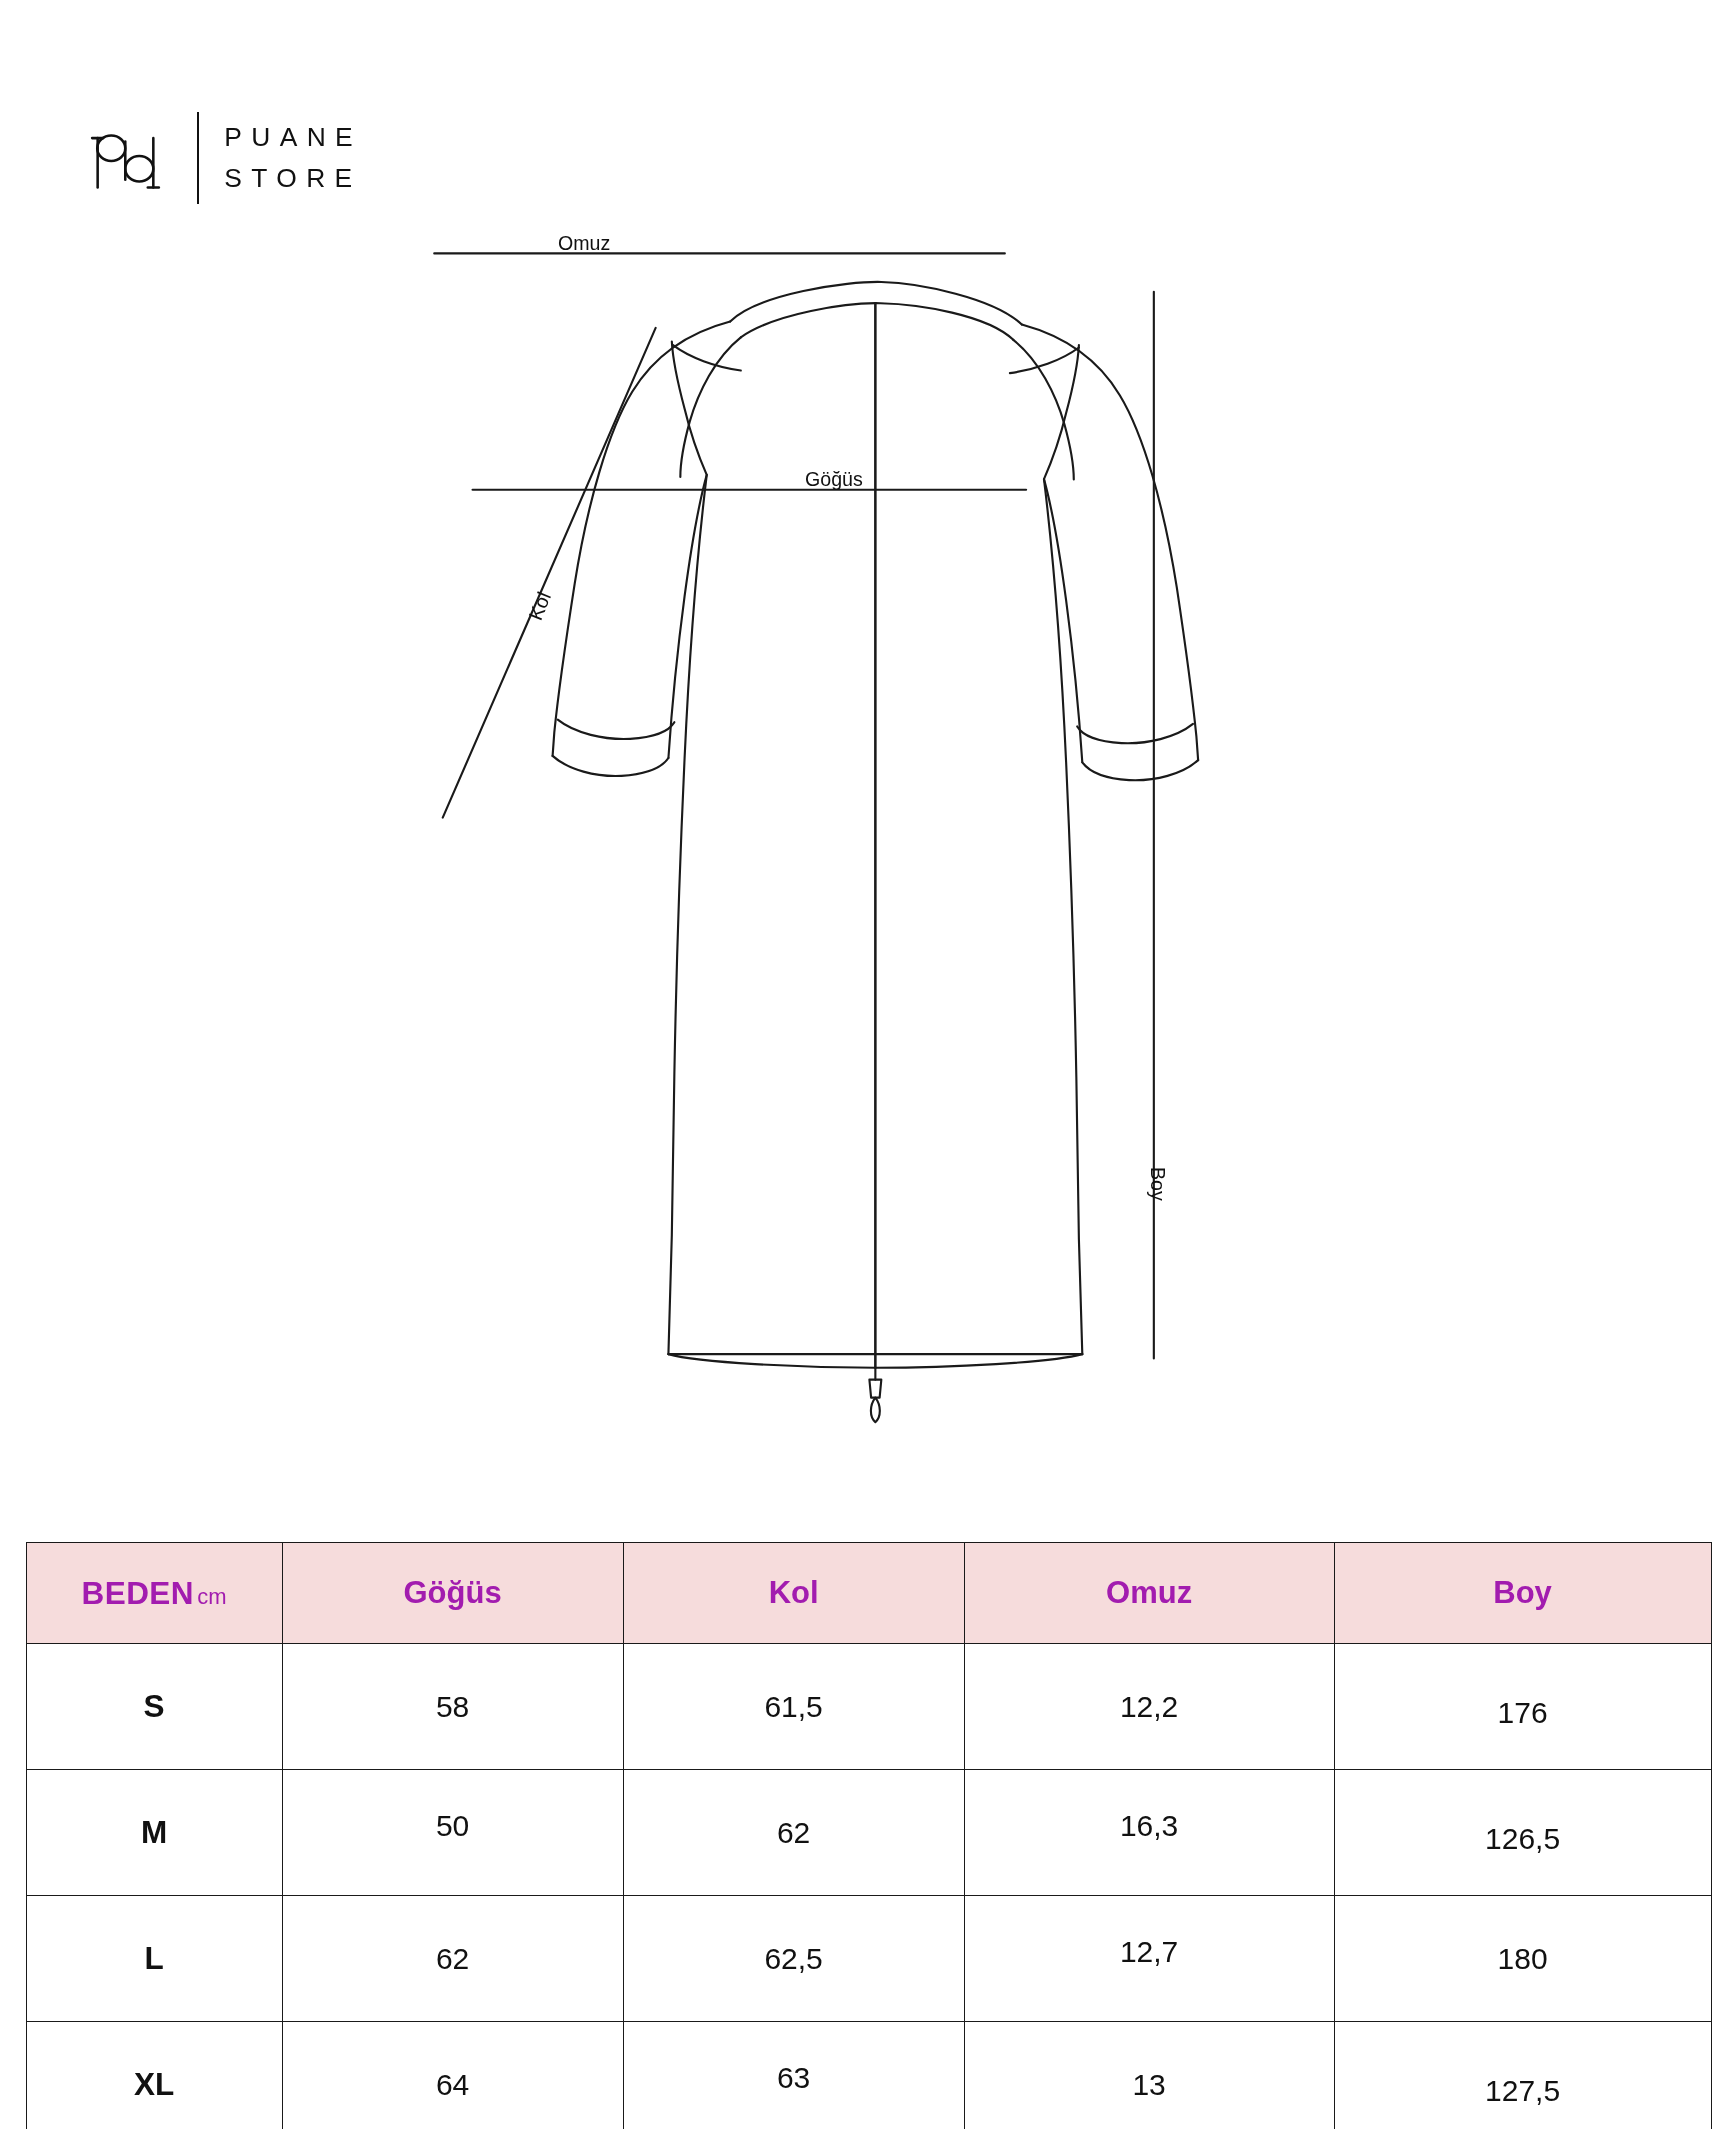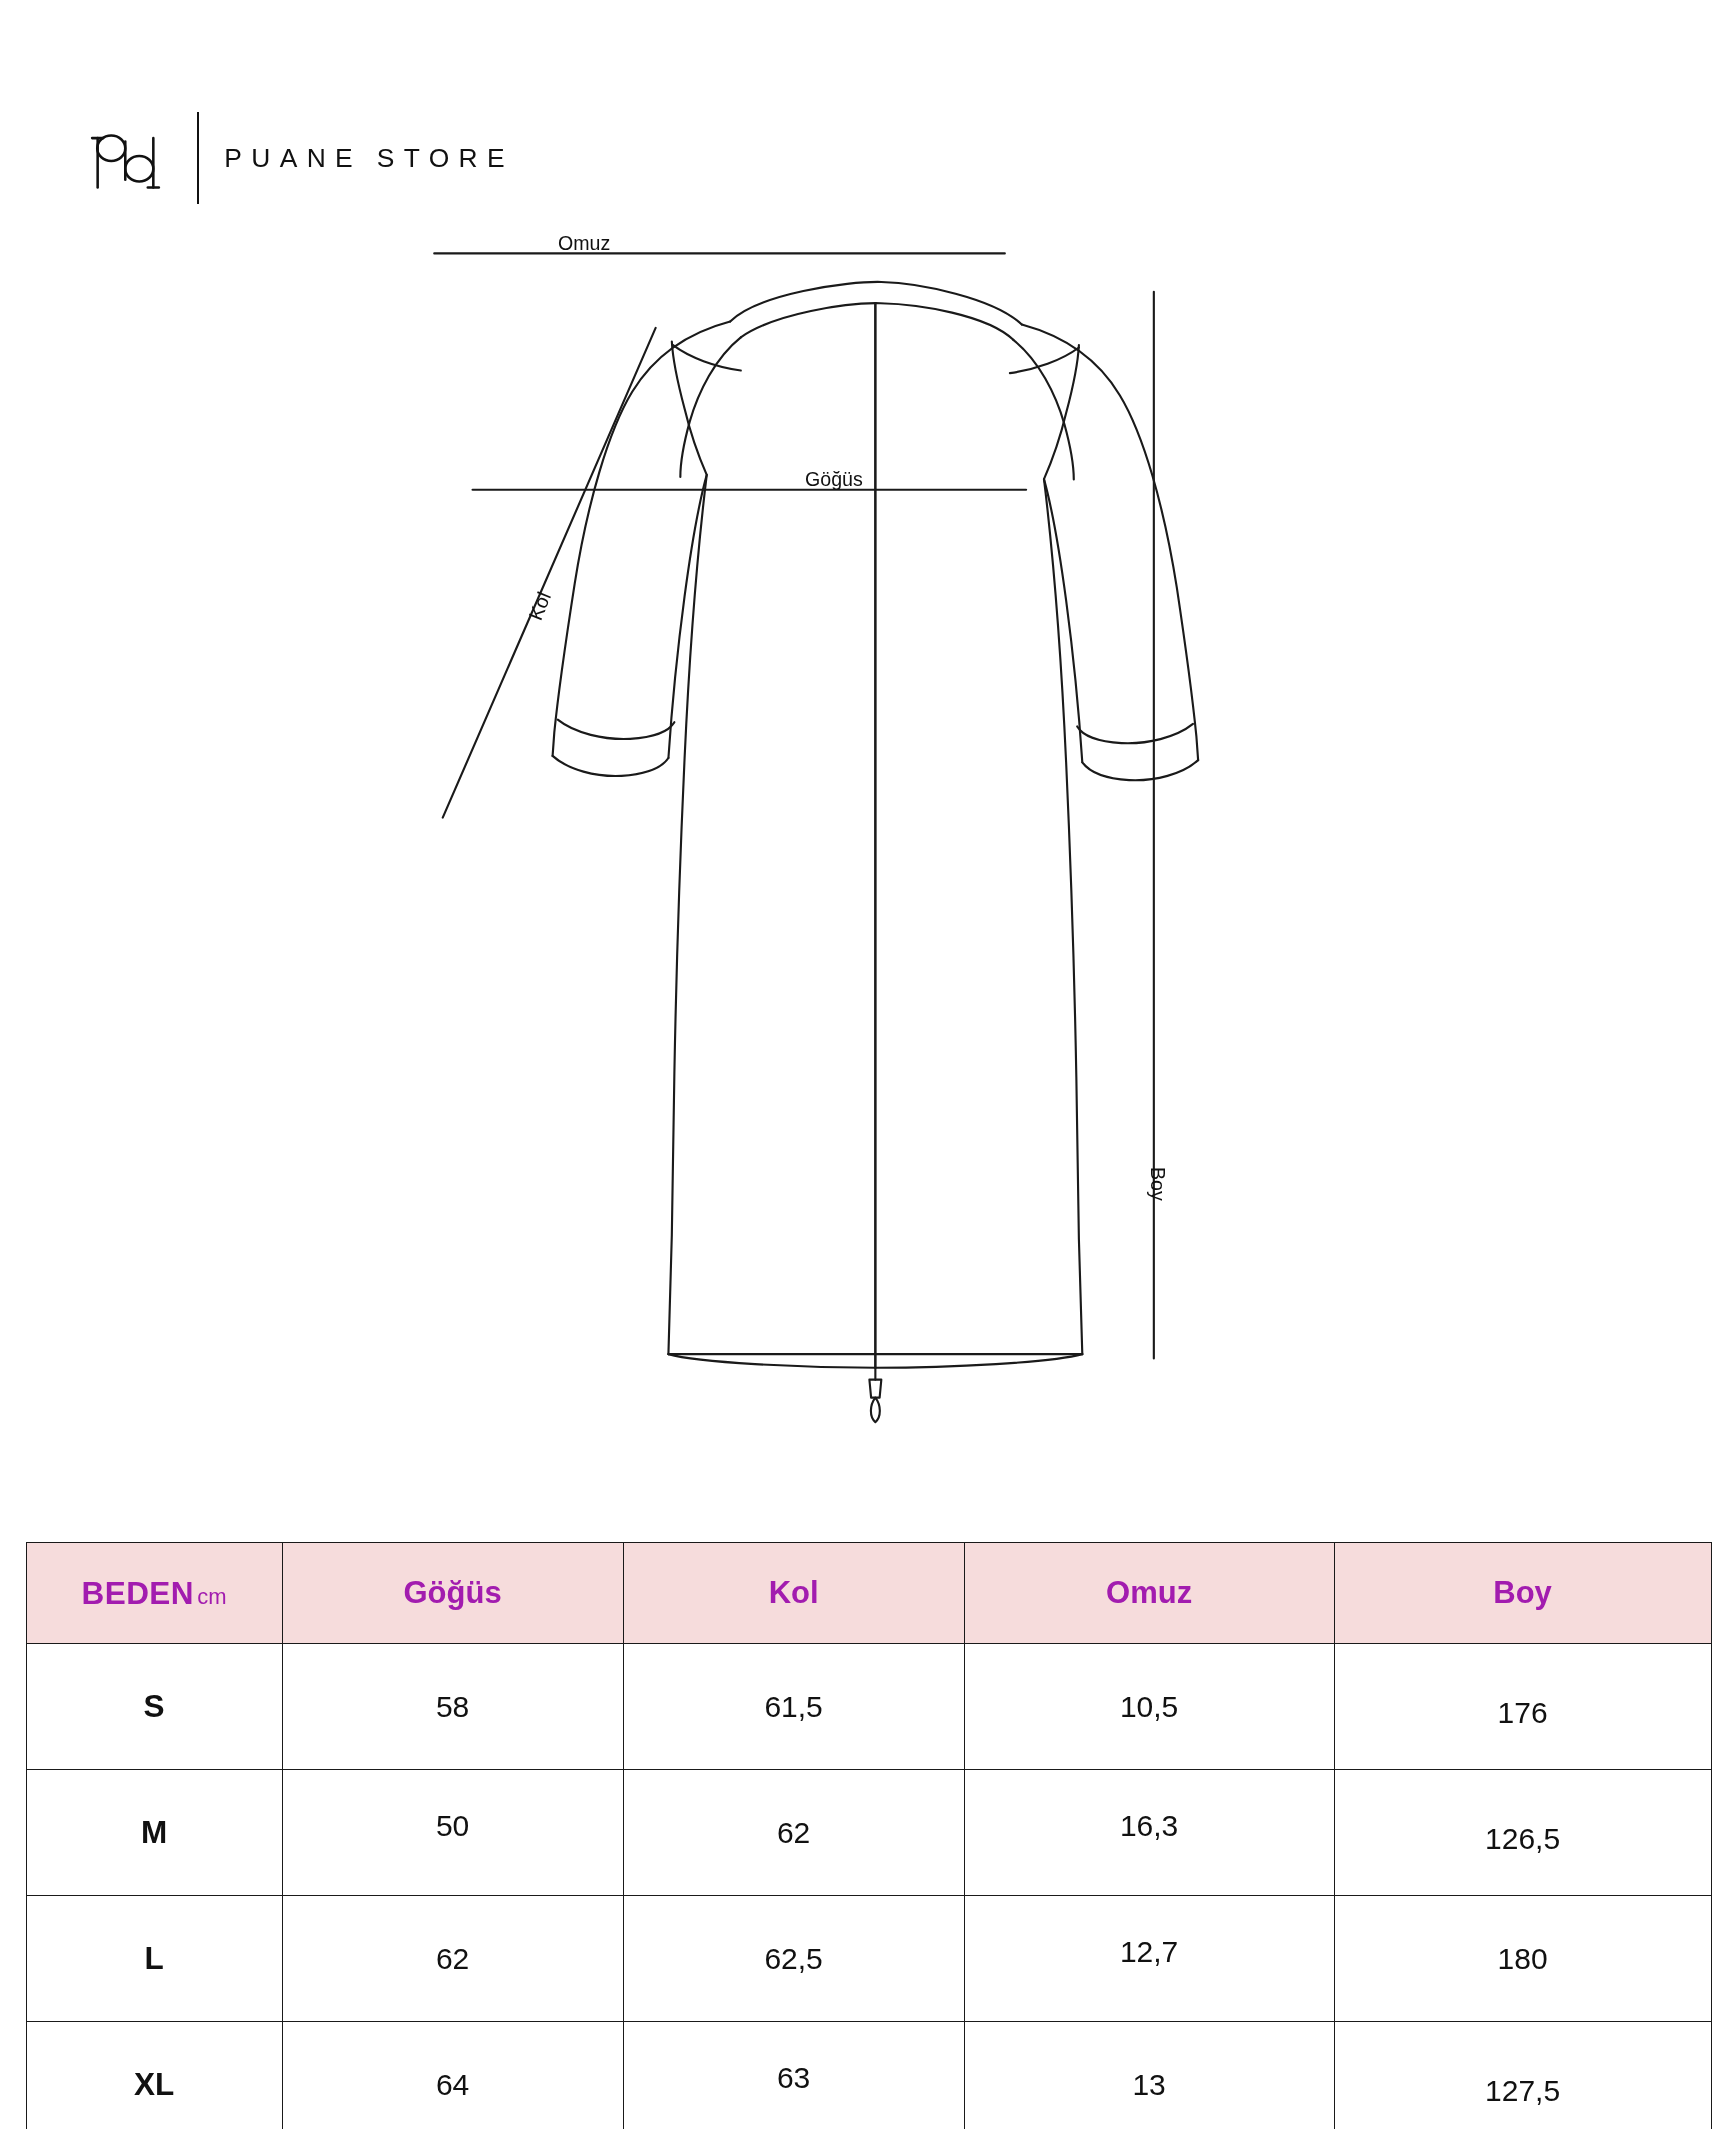--- a/index.html
+++ b/index.html
@@ -34,21 +34,21 @@
     justify-content: center;
   }
   .brand-divider {
     width: 1.3px;
     height: 92px;
     background: #111111;
     margin: 0 25.6px 0 4.3px;
   }
   .brand-text {
     display: flex;
-    flex-direction: row;
+    flex-direction: column;
     justify-content: center;
     gap: 14.5px;
   }
   .brand-line {
     font-size: 26.4px;
     letter-spacing: 9.4px;
     font-weight: 400;
     color: #111111;
     line-height: 1;
     white-space: nowrap;
@@ -241,21 +241,21 @@
       <th>Kol</th>
       <th>Omuz</th>
       <th>Boy</th>
     </tr>
   </thead>
   <tbody>
     <tr>
       <td class="size-name">S</td>
       <td>58</td>
       <td>61,5</td>
-      <td>10,5</td>
+      <td>12,2</td>
       <td class="nudge-down">176</td>
     </tr>
     <tr>
       <td class="size-name">M</td>
       <td class="nudge-up">50</td>
       <td>62</td>
       <td class="nudge-up">16,3</td>
       <td class="nudge-down">126,5</td>
     </tr>
     <tr>

